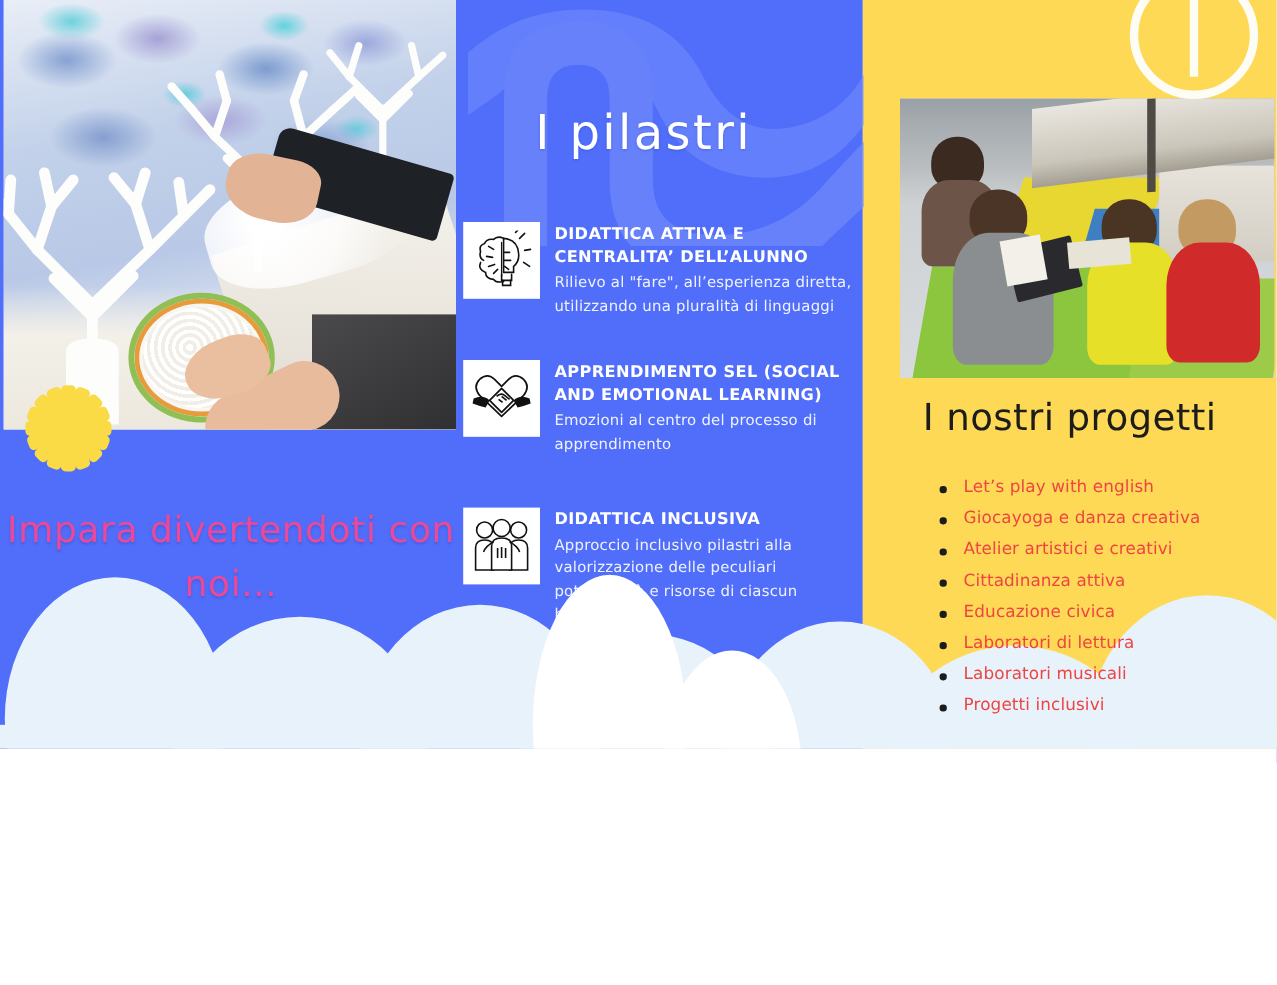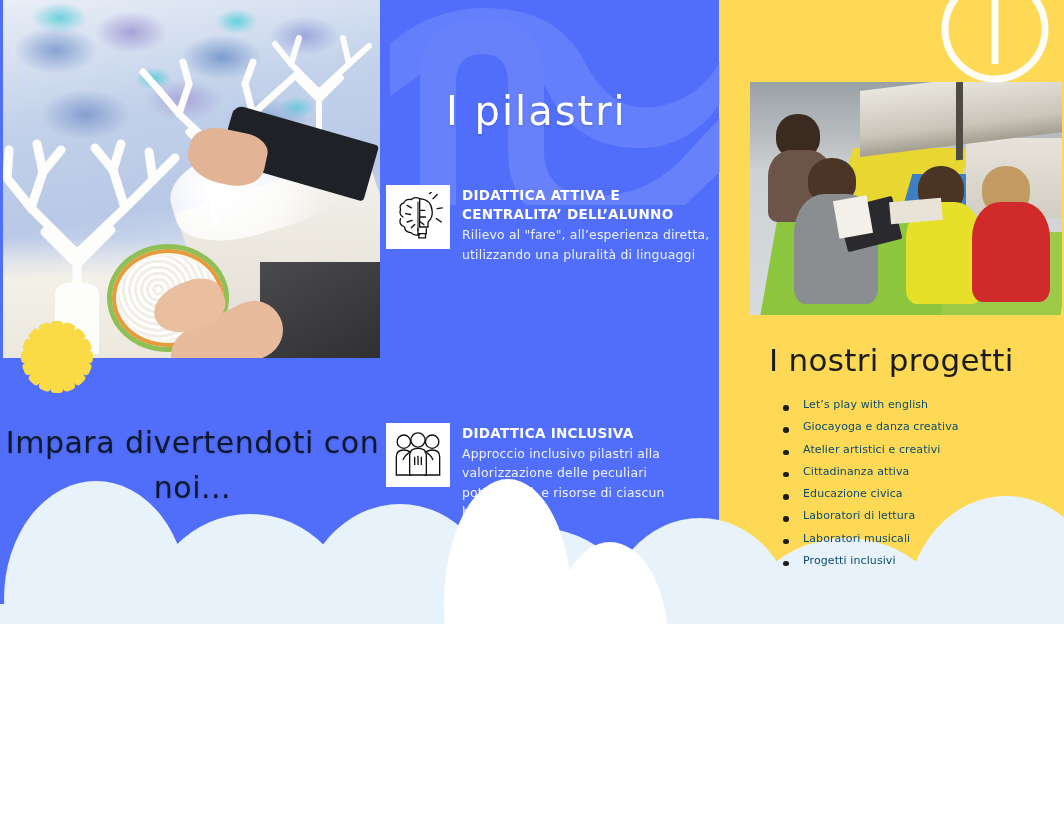--- a/index.html
+++ b/index.html
@@ -127,39 +127,39 @@
   .pillar p{
     margin:1px 0 0 0;font-size:12.4px;color:#eef2ff;line-height:1.55;letter-spacing:.2px;
     font-weight:400;
   }
   #pillar-0{left:386px;top:185px;width:330px;}
   #pillar-1{left:386px;top:300px;width:330px;}
   #pillar-2{left:386px;top:423px;width:330px;}
 
   .headline{
     position:absolute;left:0;top:420px;width:385px;text-align:center;
-    font-size:30px;color:#0f172a;line-height:1.5;letter-spacing:.5px;
+    font-size:30px;color:#ec4899;line-height:1.5;letter-spacing:.5px;
     text-shadow:0 1px 2px rgba(40,60,160,.3);
   }
   .cta{
     position:absolute;left:10px;top:553px;width:360px;text-align:center;
     font-size:34px;color:#ffffff;letter-spacing:1px;
     text-shadow:0 1px 2px rgba(40,60,160,.3);
   }
 
   .title-progetti{
-    position:absolute;left:769px;top:342px;
+    position:absolute;left:769px;top:330px;
     font-size:31px;color:#1c1c1c;letter-spacing:.3px;
   }
   .projects{
     position:absolute;left:779px;top:398px;width:280px;margin:0;padding:0;list-style:none;
   }
   .projects li{
     position:relative;padding-left:24px;margin-bottom:8.5px;
-    font-size:11px;color:#0c4a6e;letter-spacing:.1px;line-height:1.25;
+    font-size:14px;color:#ef4444;letter-spacing:.1px;line-height:1.25;
   }
   .projects li:before{
     content:"";position:absolute;left:4px;top:7px;width:5.5px;height:5.5px;
     border-radius:50%;background:#1c1c1c;
   }
 </style>
 </head>
 <body>
 
 <div class="poster">
@@ -246,20 +246,38 @@
           <path d="M48,8 l5,-5 M53,20 l6,-1 M52,32 l6,4 M44,2 l2,-2"></path>
         </g>
       </svg>
     </div>
     <div class="txt">
       <h3>DIDATTICA ATTIVA E CENTRALITA’ DELL’ALUNNO</h3>
       <p>Rilievo al "fare", all’esperienza diretta, utilizzando una pluralità di linguaggi</p>
     </div>
   </div>
 
+  <div class="pillar" id="pillar-1">
+    <div class="iconbox">
+      <svg width="50" height="50" viewBox="0 0 60 60">
+        <g stroke="#111" stroke-width="1.7" fill="none" stroke-linejoin="round">
+          <path d="M30,48 L8,27 Q1,18 8,11 Q16,4 23,11 L30,18 L37,11 Q44,4 52,11 Q59,18 52,27 Z" fill="#fff"></path>
+          <path d="M30,20 L18,32 L30,44 L42,32 Z" fill="#fff"></path>
+          <path d="M25,28 q4,-4 8,-1 l5,4"></path>
+          <path d="M27,31 l4,3 M30,28 l5,4"></path>
+        </g>
+        <path d="M2,30 q10,-4 16,2 l-4,7 q-8,-2 -13,-4 z" fill="#111"></path>
+        <path d="M58,30 q-10,-4 -16,2 l4,7 q8,-2 13,-4 z" fill="#111"></path>
+      </svg>
+    </div>
+    <div class="txt">
+      <h3>APPRENDIMENTO SEL (SOCIAL AND EMOTIONAL LEARNING)</h3>
+      <p>Emozioni al centro del processo di apprendimento</p>
+    </div>
+  </div>
 
   <div class="pillar" id="pillar-2">
     <div class="iconbox">
       <svg width="50" height="50" viewBox="0 0 60 60">
         <g stroke="#111" stroke-width="1.6" fill="#fff">
           <circle cx="13" cy="14" r="8"></circle>
           <circle cx="30" cy="12" r="8.5"></circle>
           <circle cx="47" cy="14" r="8"></circle>
           <path d="M4,54 L4,32 q0,-8 9,-8 q9,0 9,8 L22,54 Z"></path>
           <path d="M38,54 L38,32 q0,-8 9,-8 q9,0 9,8 L56,54 Z"></path>

